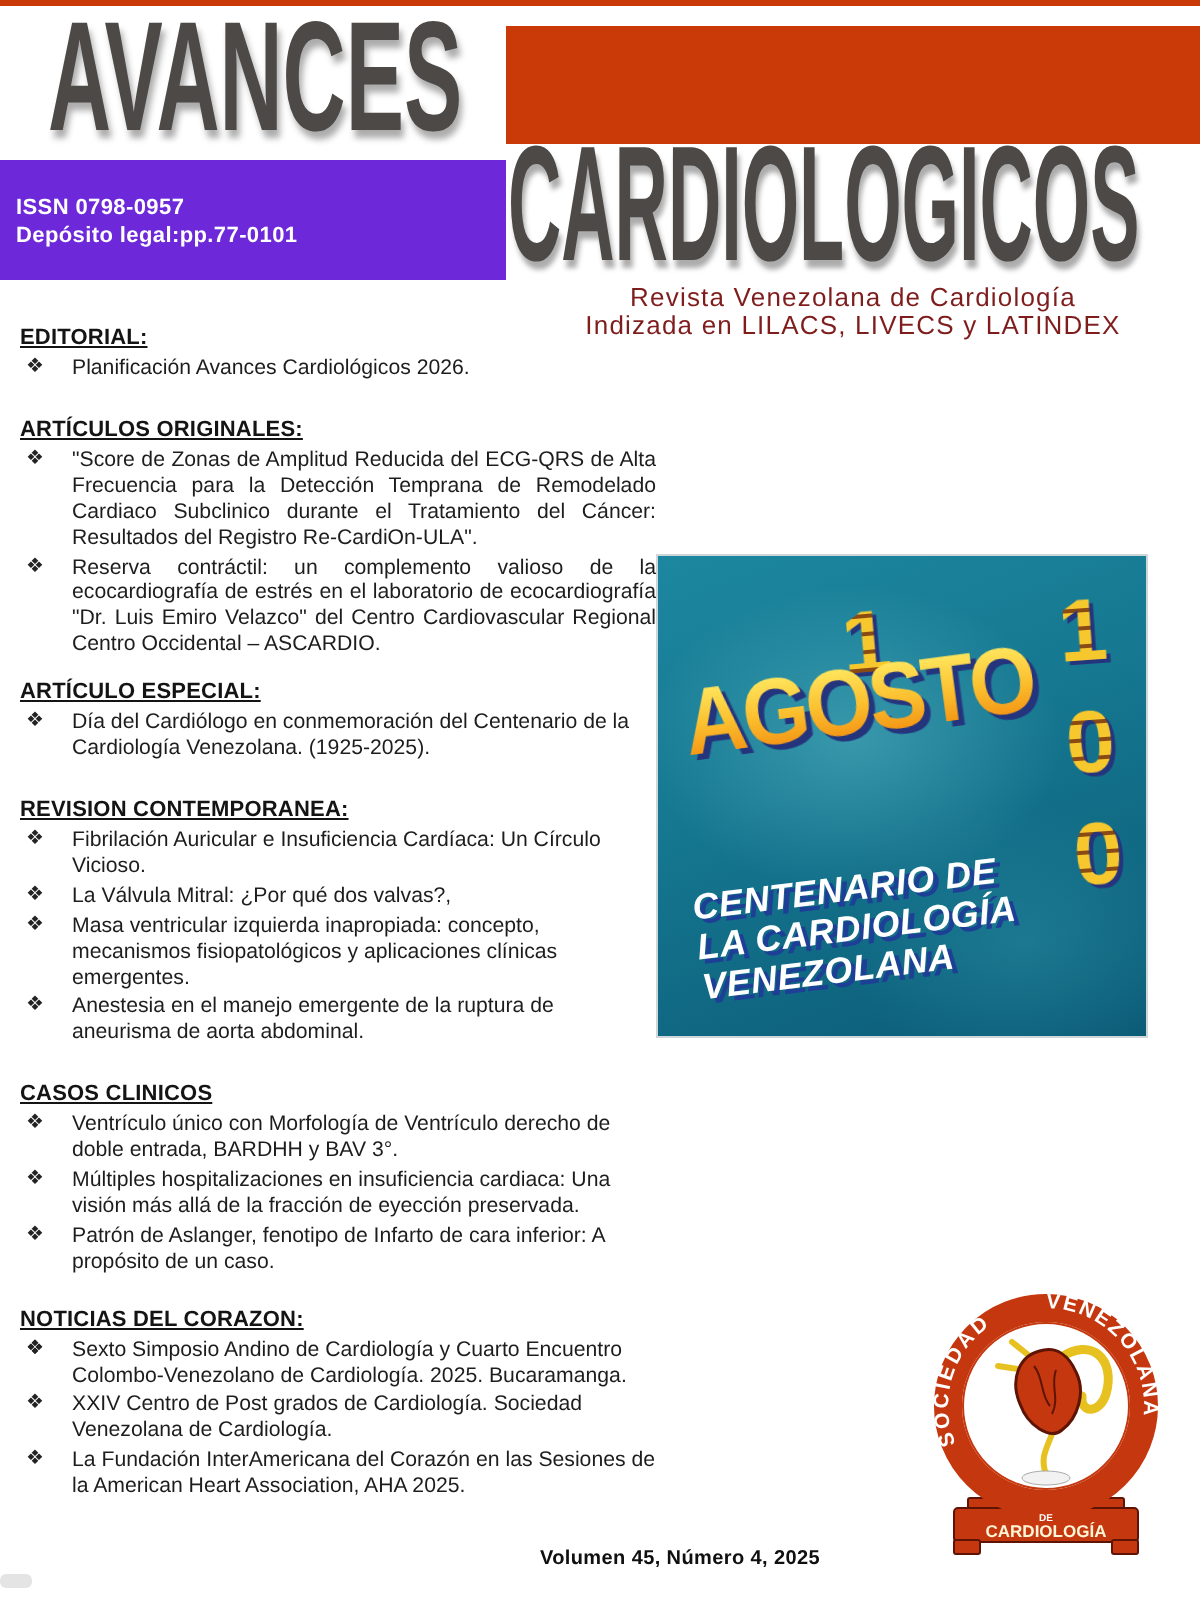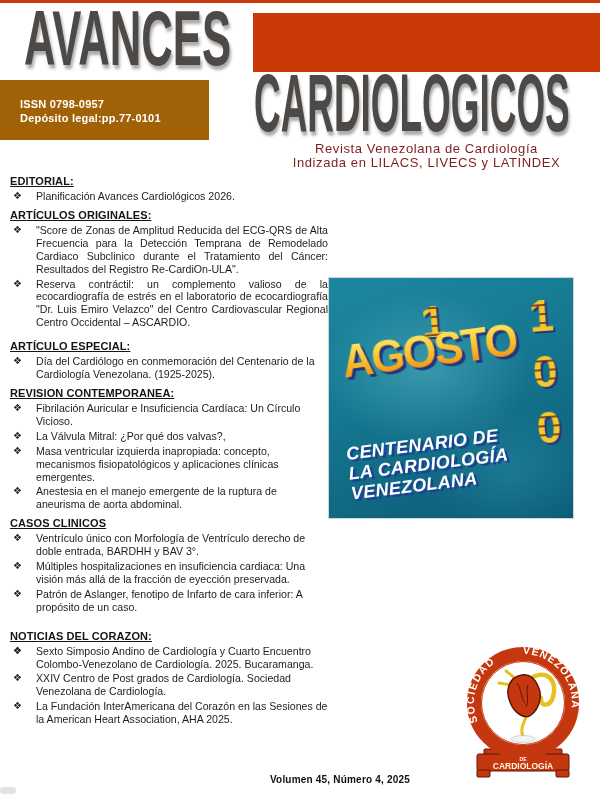--- a/index.html
+++ b/index.html
@@ -2,36 +2,36 @@
 <html><head>
 <meta charset="utf-8">
 <style>
   html,body{margin:0;padding:0;background:#e8e8e8;}
   .page{position:relative;width:600px;height:800px;background:#ffffff;overflow:hidden;
         font-family:"Liberation Sans","DejaVu Sans",sans-serif;}
 
   
   .top-stripe{position:absolute;left:0;top:0;width:600px;height:3px;background:#C93A08;}
   .red-block-right{position:absolute;left:253px;top:13px;width:347px;height:59px;background:#C93A08;}
-  .red-block-left{position:absolute;left:0;top:80px;width:209px;height:60px;background:#a16207;
-                  color:#fff;padding:17px 0 0 20px;box-sizing:border-box;}
+  .red-block-left{position:absolute;left:0;top:80px;width:253px;height:60px;background:#6d28d9;
+                  color:#fff;padding:17px 0 0 8px;box-sizing:border-box;}
   .issn-line{font-size:11px;font-weight:bold;line-height:14px;letter-spacing:0.2px;}
   .title1{position:absolute;left:24px;top:-1px;font-size:78px;line-height:1;font-weight:bold;
           color:#4c4947;transform:scaleX(0.56);transform-origin:left top;white-space:nowrap;
           text-shadow:3px 4px 4px rgba(70,70,70,0.45);}
   .title2{position:absolute;left:254px;top:62px;font-size:82px;line-height:1;font-weight:bold;
           color:#4c4947;transform:scaleX(0.45);transform-origin:left top;white-space:nowrap;
           text-shadow:3px 4px 4px rgba(70,70,70,0.45);}
   .subtitle{position:absolute;left:253px;top:142px;width:347px;text-align:center;
             color:#7f1d1d;font-size:13px;line-height:14px;letter-spacing:0.6px;}
 
   
   .toc{position:absolute;left:10px;top:163px;width:318px;color:#1d1d1d;}
-  .sec{margin-top:6px;}
-  .sec.first{margin-top:12px;}
+  .sec{margin-top:18px;}
+  .sec.first{margin-top:0;}
   .sec.mt-md{margin-top:11px;}
   .sec.mt-lg{margin-top:16px;}
   .sec h3{margin:0 0 2px 0;font-size:11px;line-height:13px;font-weight:bold;
           text-decoration:underline;letter-spacing:0.1px;color:#141414;}
   .sec ul{margin:0;padding:0;list-style:none;}
   .sec li{position:relative;padding-left:26px;margin-bottom:2px;
           font-size:10.6px;line-height:12.9px;}
   .sec li .blt{position:absolute;left:3px;top:0;font-size:10px;color:#232323;}
   .sec li.just{text-align:justify;}
 

